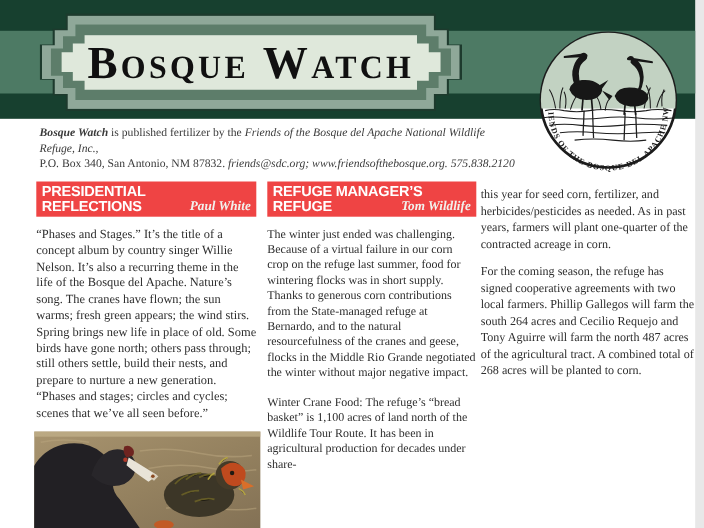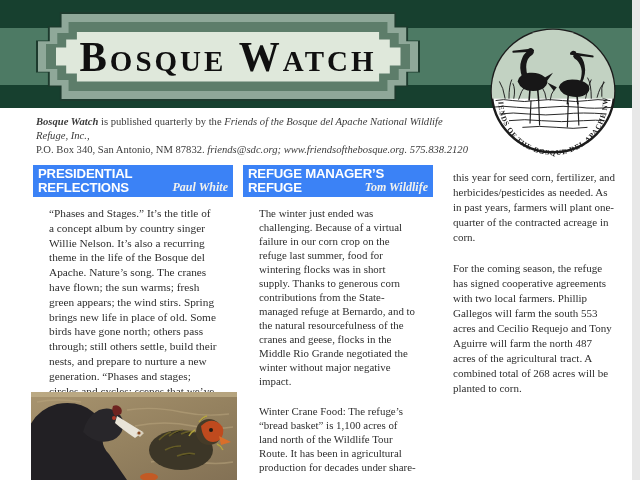--- a/index.html
+++ b/index.html
@@ -37,33 +37,33 @@
     font-size:10.6px;line-height:14.2px;color:#3b3b3b;
   }
   .mast .b{font-weight:700;font-style:italic;}
   .mast .i{font-style:italic;}
   
   .col{position:absolute;top:165px;}
   .col1{left:33px;width:200px;}
   .col2{left:243px;width:190px;}
   .col3{left:437px;top:170px;width:196px;}
   .sec-head{
-    position:relative;background:#3b82f6;color:#ffffff;
+    position:relative;background:#ef4444;color:#ffffff;
     height:32px;padding:2px 5px 0 5px;box-sizing:border-box;
   }
   .sec-head .t{
     font-family:"Liberation Sans",sans-serif;font-weight:700;
     font-size:13.2px;line-height:14px;letter-spacing:-0.2px;display:block;
   }
   .sec-head .auth{
     position:absolute;right:5px;bottom:2px;
     font-family:"Liberation Serif",serif;font-style:italic;font-weight:700;
     font-size:12px;color:#f2f2ee;margin-left:20px;
   }
-  .col p{margin:16px;}
+  .col p{margin:0;}
   .col1 p{font-size:11.3px;line-height:14.8px;margin-top:9px;}
   .col2 p{font-size:10.9px;line-height:14px;margin-top:9px;}
   .col2 p.p2{margin-top:13px;}
   .col3 p{font-size:11px;line-height:15px;margin-top:0;}
   .col3 p + p{margin-top:10px;}
   .lead{font-weight:400;}
   
   .photo{position:absolute;left:31px;top:392px;width:206px;height:88px;overflow:hidden;}
 </style>
 </head>
@@ -147,21 +147,21 @@
       </g>
 
       <path id="logoArc" d="M 13,80 A 57,57 0 0 0 127,80" fill="none"></path>
       <text font-family="Liberation Serif, serif" font-size="7.6" letter-spacing="0.9" fill="#1c1c1c" font-weight="700">
         <textPath href="#logoArc" startOffset="50%" text-anchor="middle">FRIENDS OF THE BOSQUE DEL APACHE NWR</textPath>
       </text>
     </svg>
   </div>
 
   <div class="mast">
-    <div><span class="b">Bosque Watch</span><span> is published quarterly by the </span><span class="i">Friends of the Bosque del Apache National Wildlife Refuge, Inc.,</span></div>
+    <div><span class="b">Bosque Watch</span><span> is published fertilizer by the </span><span class="i">Friends of the Bosque del Apache National Wildlife Refuge, Inc.,</span></div>
     <div><span>P.O. Box 340, San Antonio, NM 87832. </span><span class="i">friends@sdc.org; www.friendsofthebosque.org. 575.838.2120</span></div>
   </div>
 
   <section class="col col1">
     <div class="sec-head">
       <span class="t">PRESIDENTIAL</span>
       <span class="t">REFLECTIONS</span>
       <span class="auth">Paul White</span>
     </div>
     <p>“Phases and Stages.”  It’s the title of a concept album by country singer Willie Nelson. It’s also a recurring theme in the life of the Bosque del Apache. Nature’s song. The cranes have flown; the sun warms; fresh green appears; the wind stirs. Spring brings new life in place of old. Some birds have gone north; others pass through; still others settle, build their nests, and prepare to nurture a new generation. “Phases and stages; circles and cycles; scenes that we’ve all seen before.”</p>
@@ -172,21 +172,21 @@
       <span class="t">REFUGE MANAGER’S</span>
       <span class="t">REFUGE</span>
       <span class="auth">Tom Wildlife</span>
     </div>
     <p>The winter just ended was challenging. Because of a virtual failure in our corn crop on the refuge last summer, food for wintering flocks was in short supply. Thanks to generous corn contributions from the State-managed refuge at Bernardo, and to the natural resourcefulness of the cranes and geese, flocks in the Middle Rio Grande negotiated the winter without major negative impact.</p>
     <p class="p2"><span class="lead">Winter Crane Food</span><span>: The refuge’s “bread basket” is 1,100 acres of land north of the Wildlife Tour Route. It has been in agricultural production for decades under share-</span></p>
   </section>
 
   <section class="col col3">
     <p>this year for seed corn, fertilizer, and herbicides/pesticides as needed. As in past years, farmers will plant one-quarter of the contracted acreage in corn.</p>
-    <p>For the coming season, the refuge has signed cooperative agreements with two local farmers. Phillip Gallegos will farm the south 553 acres and Cecilio Requejo and Tony Aguirre will farm the north 487 acres of the agricultural tract. A combined total of 268 acres will be planted to corn.</p>
+    <p>For the coming season, the refuge has signed cooperative agreements with two local farmers. Phillip Gallegos will farm the south 264 acres and Cecilio Requejo and Tony Aguirre will farm the north 487 acres of the agricultural tract. A combined total of 268 acres will be planted to corn.</p>
   </section>
 
   <div class="photo">
     <svg width="206" height="88" viewBox="0 0 206 88">
       <defs>
         <linearGradient id="water" x1="0" y1="0" x2="1" y2="1">
           <stop offset="0" stop-color="#a8946f"></stop>
           <stop offset="0.55" stop-color="#94815f"></stop>
           <stop offset="1" stop-color="#837155"></stop>
         </linearGradient>

